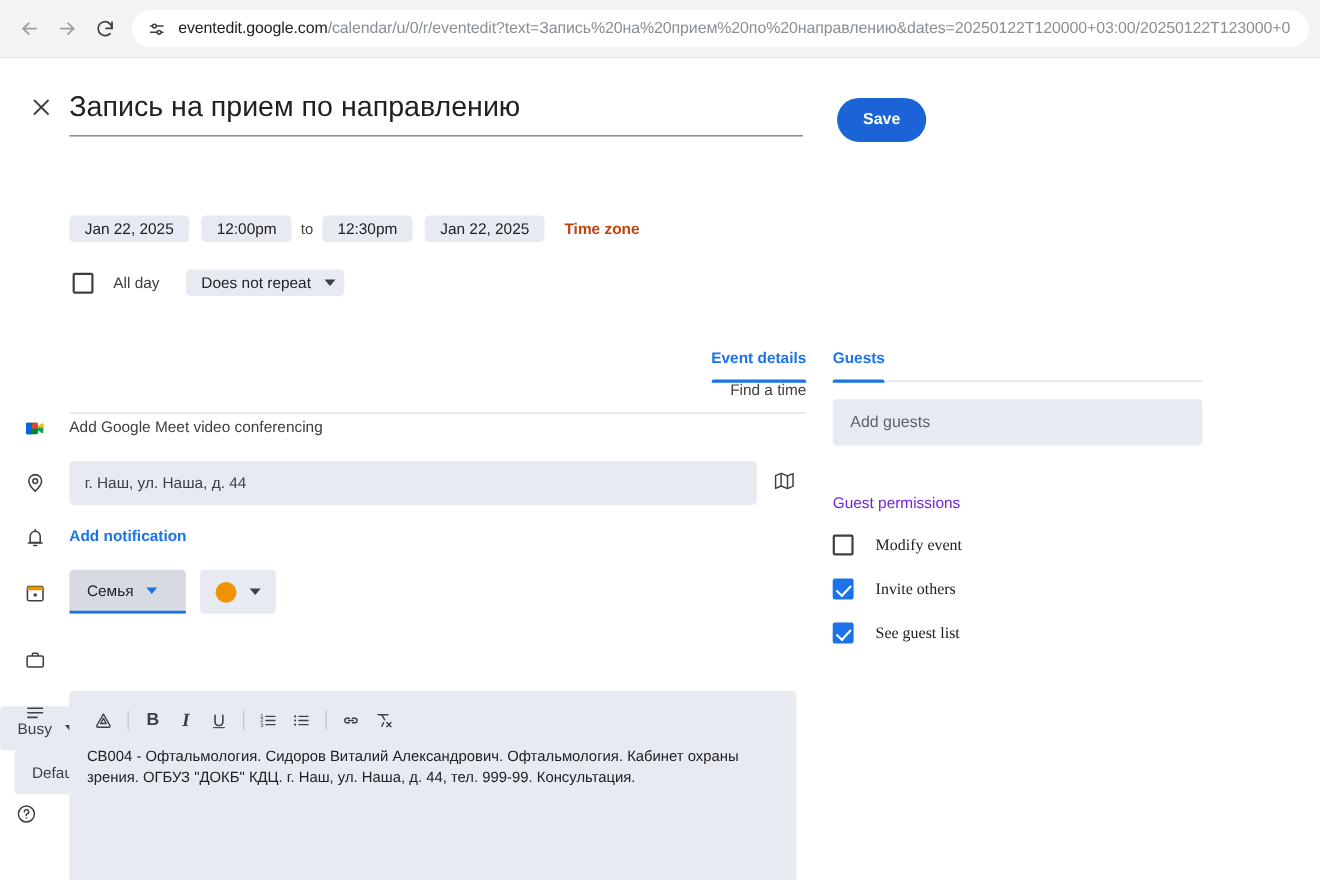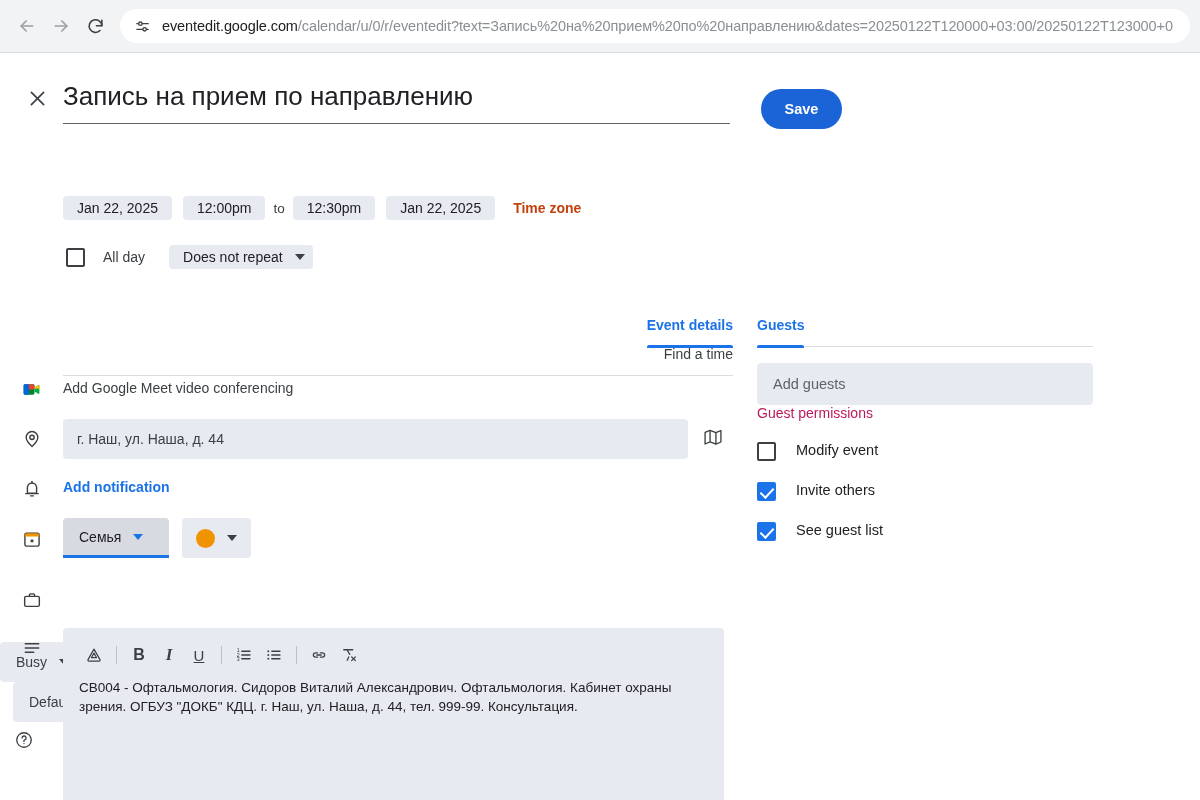--- a/index.html
+++ b/index.html
@@ -349,27 +349,29 @@
     margin-top: 16px;
     height: 42px;
     background: #e8eaf1;
     border-radius: 4px;
     display: flex; align-items: center;
     padding: 0 16px;
     font-size: 14.5px;
     color: #5f6368;
   }
   #guest-permissions-title {
-    font-size: 14px;
-    color: #be185d;
+    margin-top: 44px;
+    font-size: 14px;
+    color: #6d28d9;
   }
   .perm-row {
     margin-top: 21px;
     display: flex;
-    align-items: flex-start;
+    align-items: flex-end;
+    font-family: Liberation Serif, serif;
   }
   .perm-label {
     margin-left: 20px;
     font-size: 14.5px;
     color: #202124;
   }
 </style>
 </head>
 <body>
 

